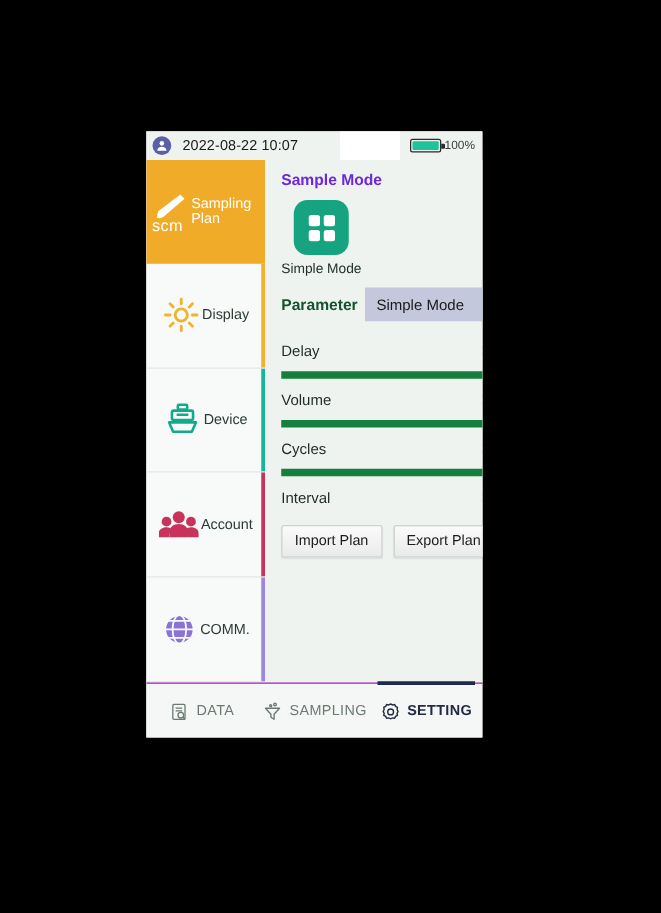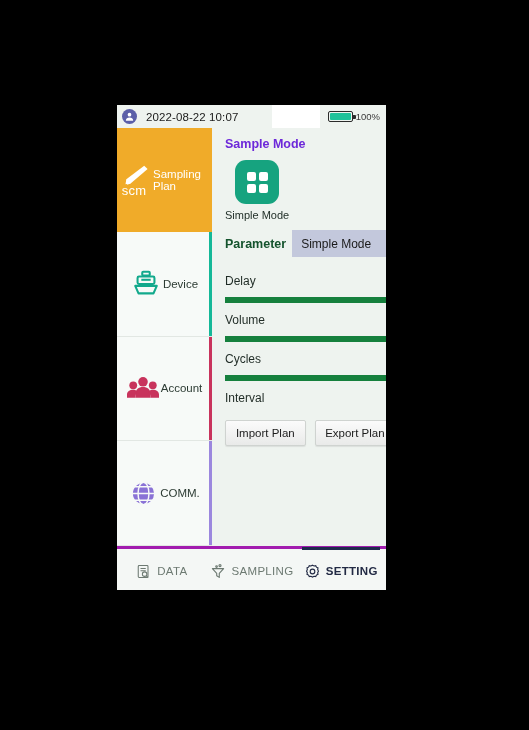--- a/index.html
+++ b/index.html
@@ -285,21 +285,21 @@
     font-size: 11.5px;
     color: #1c1c1c;
     box-shadow: 0 1px 1px rgba(0,0,0,0.08);
     box-sizing: border-box;
   }
 
   
   .bottomnav {
     height: 44px;
     background: #f4f7f5;
-    border-top: 3px solid #a21caf;
+    border-top: 1px solid #a21caf;
     display: flex;
     align-items: center;
     position: relative;
   }
   .nav-item {
     flex: 1 1 0;
     display: flex;
     align-items: center;
     justify-content: center;
     gap: 6px;
@@ -353,20 +353,30 @@
             <svg width="34" height="26" viewBox="0 0 40 30" fill="none">
               <path d="M32 4 L36 8 L16 25 L10 26 L11 20 Z" fill="#ffffff"></path>
               <path d="M11 20 L16 25 L12 26.5 Z" fill="#ffffff"></path>
             </svg>
             <div class="scm-text">scm</div>
           </div>
         </div>
         <div class="side-label">Sampling Plan</div>
       </div>
 
+      <div class="side-item">
+        <div class="accent" style="background:#f3b22b"></div>
+        <div class="side-icon">
+          <svg width="30" height="30" viewBox="0 0 32 32" stroke="#f3b22b" stroke-width="2.4" fill="none" stroke-linecap="round">
+            <circle cx="16" cy="16" r="5.2"></circle>
+            <path d="M16 2.5v4M16 25.5v4M2.5 16h4M25.5 16h4M6.4 6.4l2.8 2.8M22.8 22.8l2.8 2.8M25.6 6.4l-2.8 2.8M9.2 22.8l-2.8 2.8"></path>
+          </svg>
+        </div>
+        <div class="side-label">Display</div>
+      </div>
 
       <div class="side-item">
         <div class="accent" style="background:#14b898"></div>
         <div class="side-icon">
           <svg width="30" height="30" viewBox="0 0 32 32" fill="none" stroke="#12a98c" stroke-width="2.2" stroke-linejoin="round">
             <rect x="12" y="3" width="8" height="4" rx="1"></rect>
             <rect x="7" y="8" width="18" height="8" rx="1.5"></rect>
             <path d="M4.5 18h23l-3.5 8h-16z"></path>
             <path d="M11 11.5h10"></path>
           </svg>

